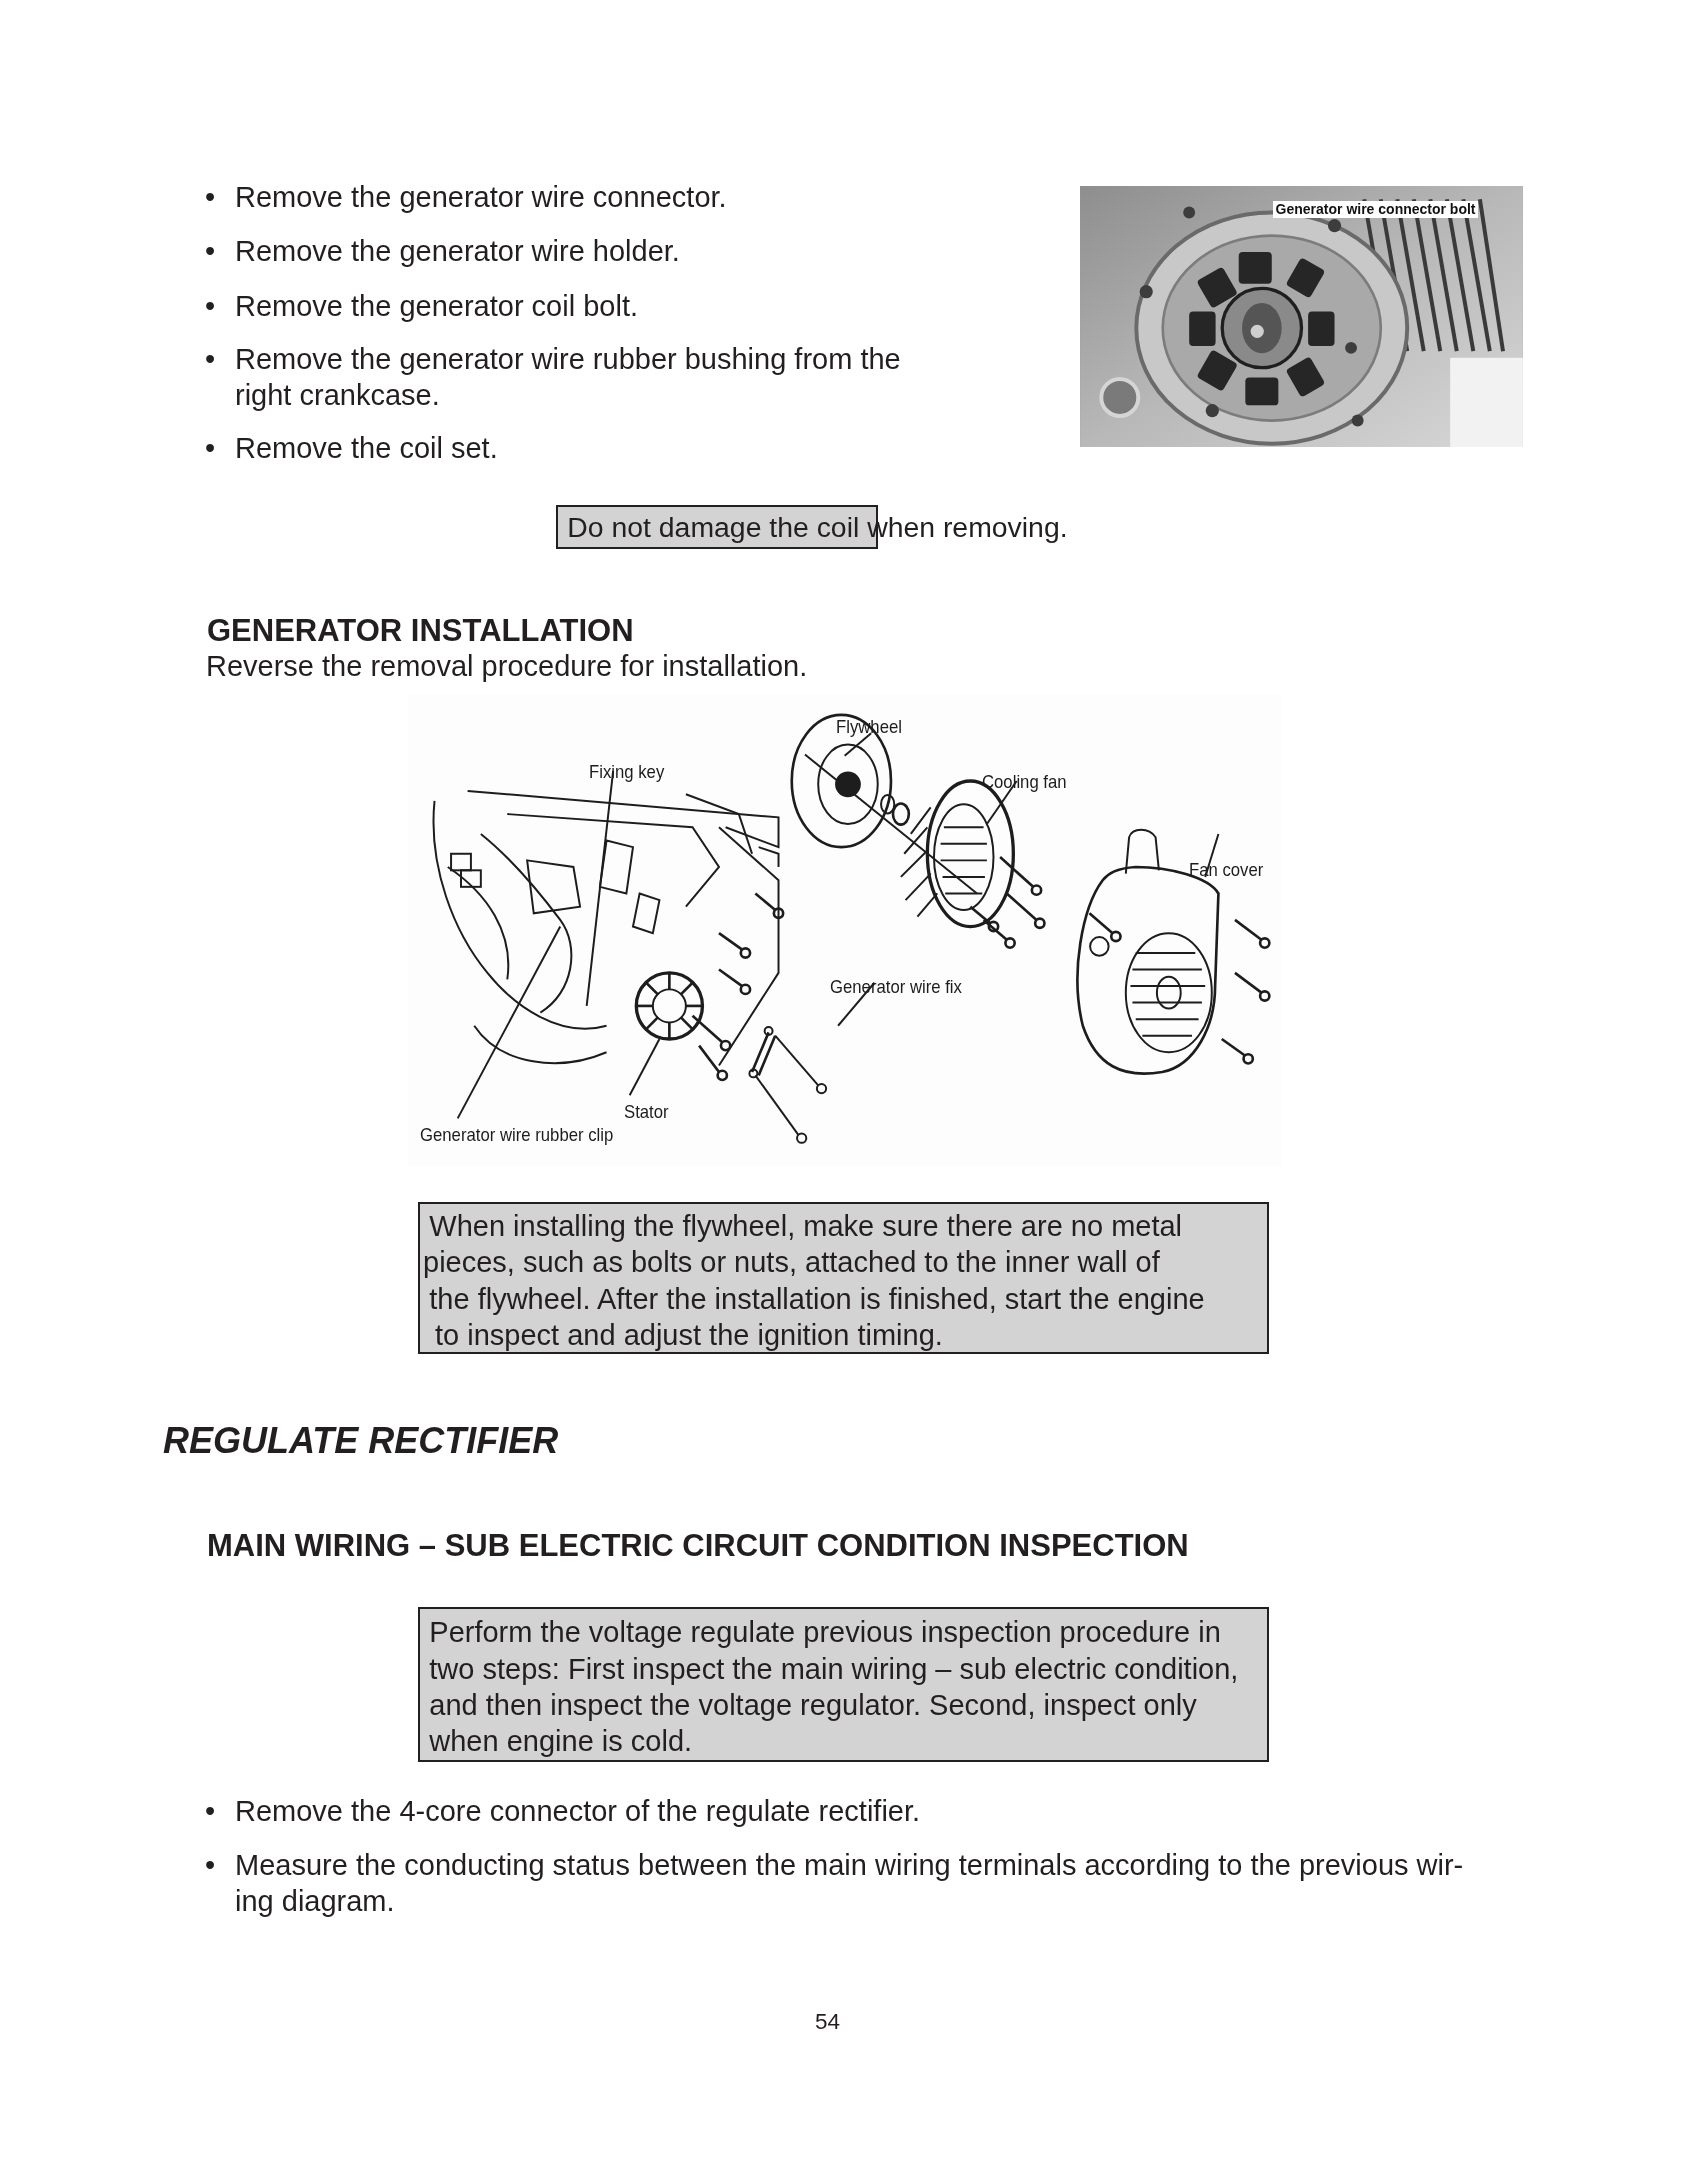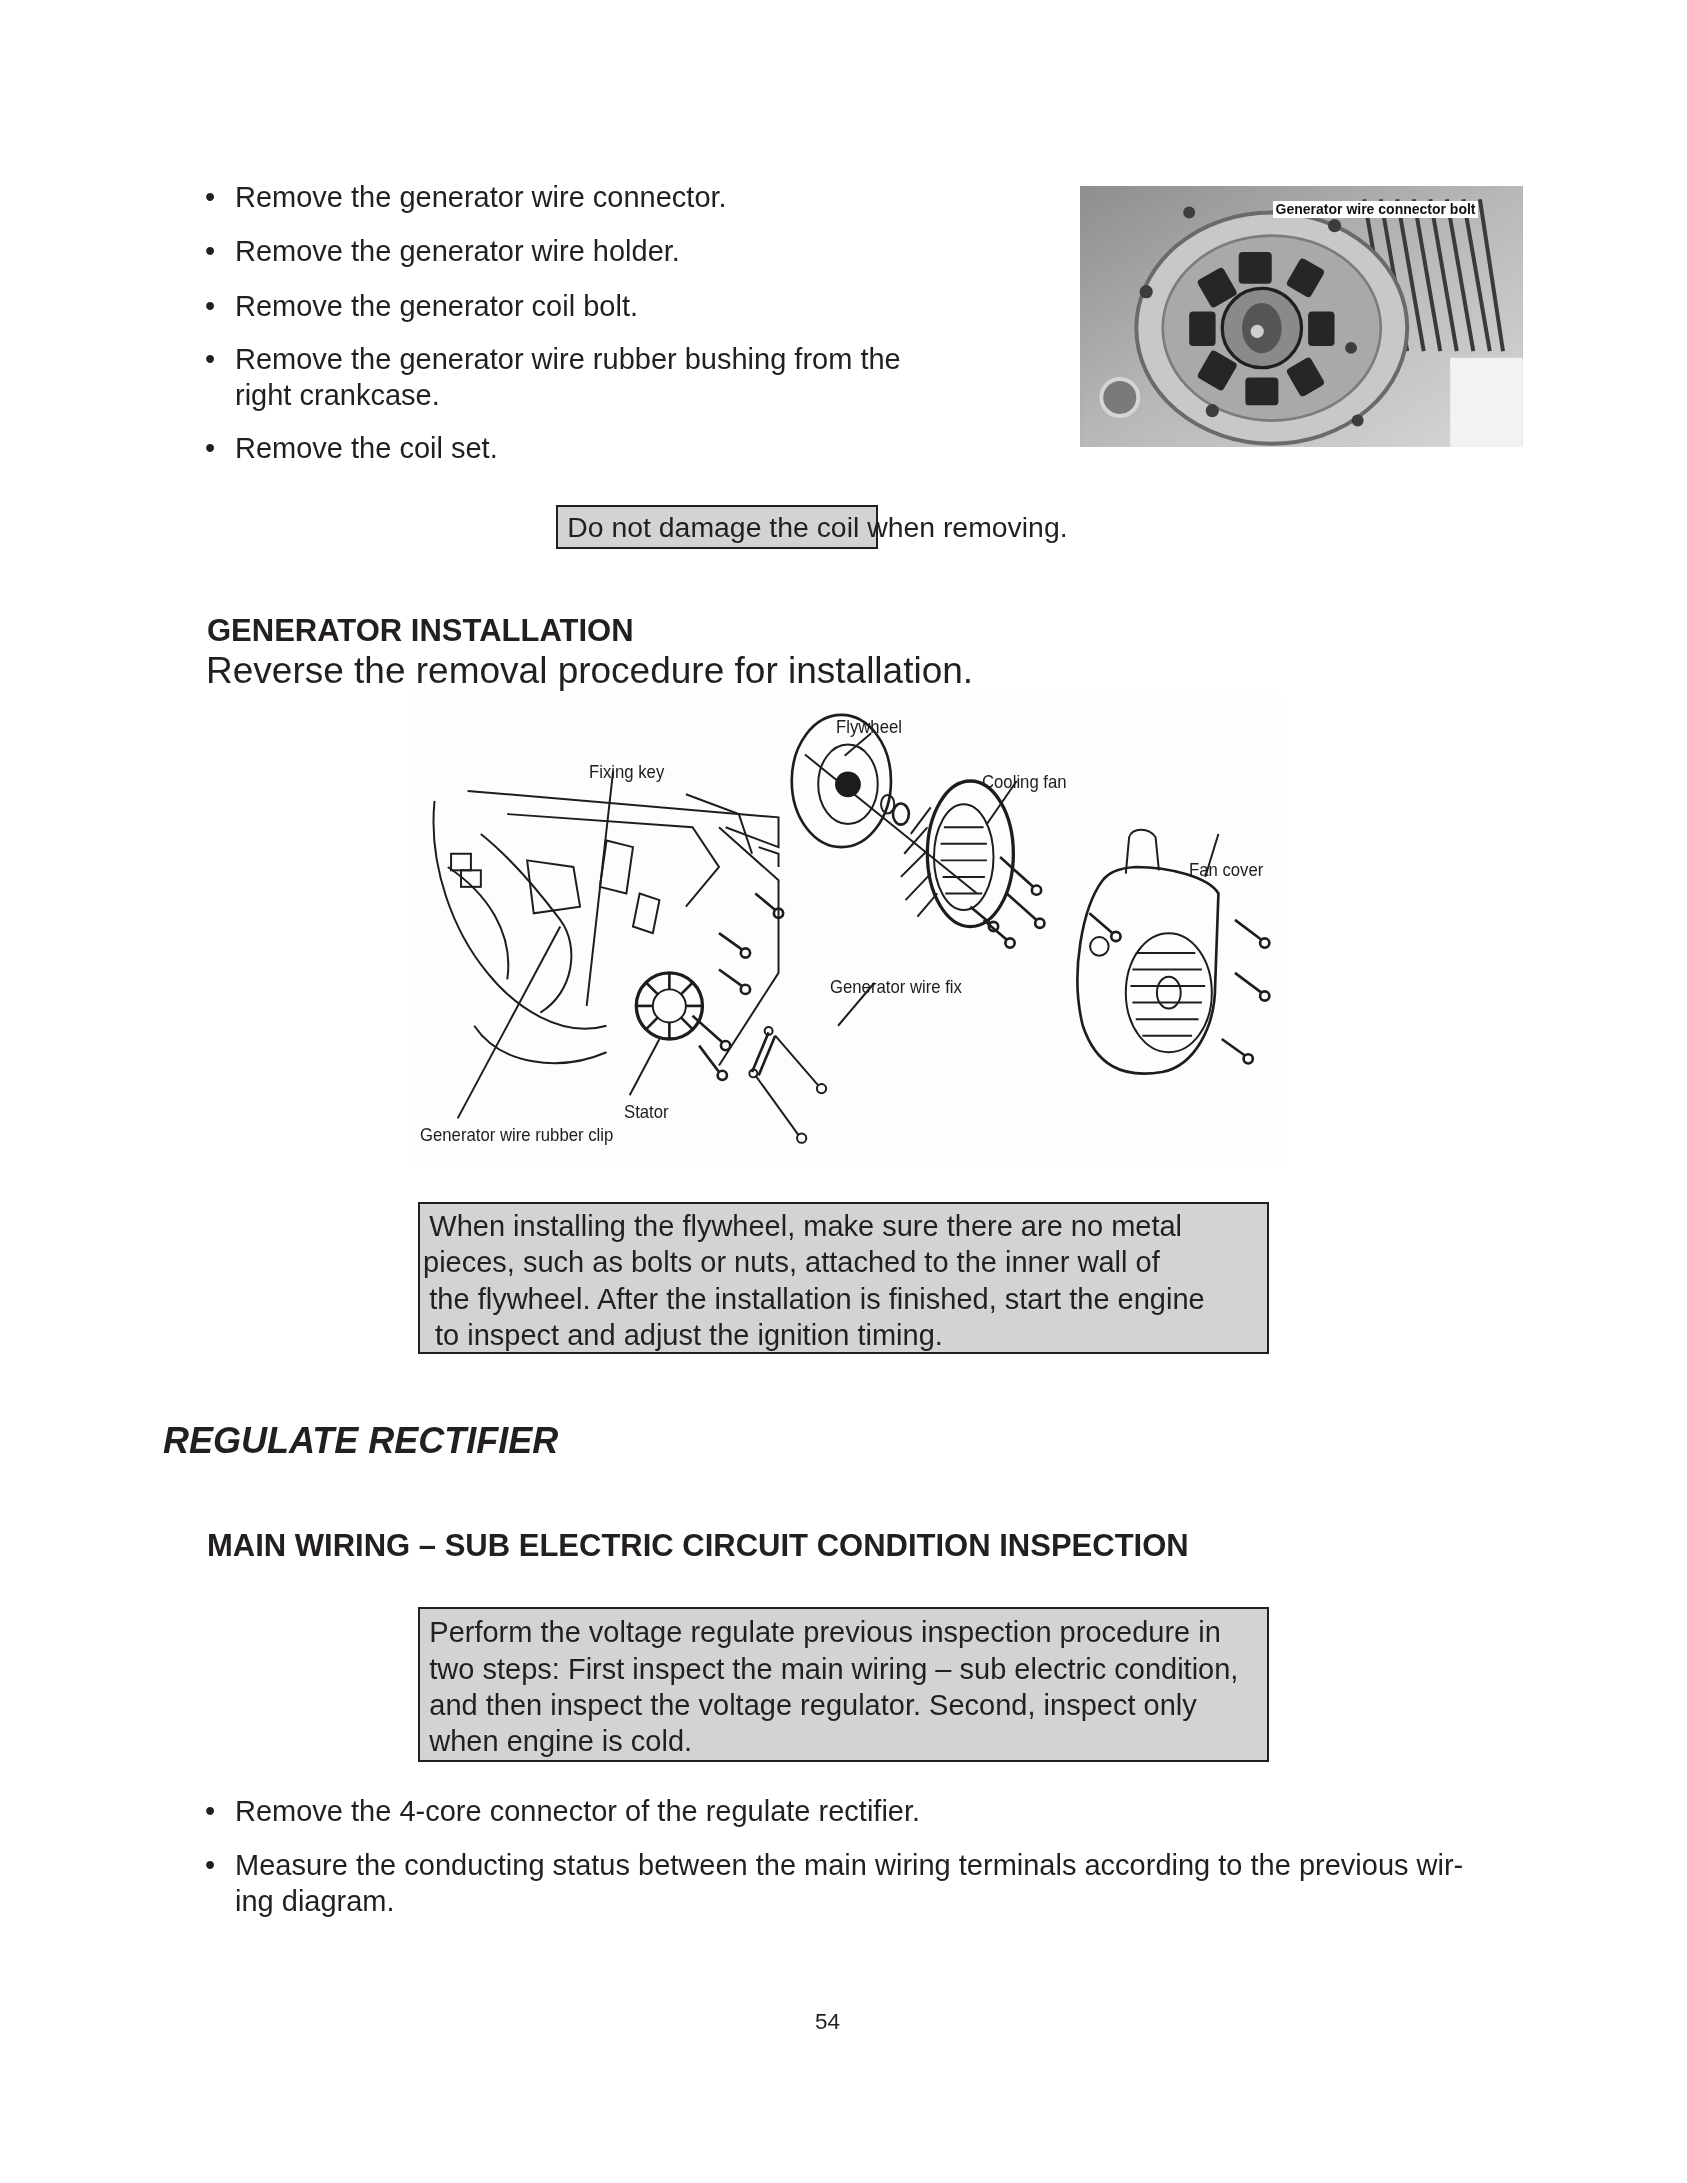--- a/index.html
+++ b/index.html
@@ -6,21 +6,21 @@
   body { width:1687px; height:2183px; position:relative; overflow:hidden;
          font-family:"Liberation Sans", sans-serif; color:#231f20; }
   .abs { position:absolute; }
   .bullet-text { font-size:29px; line-height:36px; white-space:nowrap; transform-origin:left top; }
   .bullet { position:absolute; left:0; }
   .btext { position:absolute; left:18px;margin-left:12px; }
   .note-box { position:absolute; background:#d4d3d4; border:2.6px solid #231f20; box-sizing:border-box; }
   .note-text { font-size:29px; line-height:36px; white-space:nowrap; }
   .h2 { font-weight:bold; font-size:31px; white-space:nowrap; }
   .h1 { font-weight:bold; font-style:italic; font-size:36px; white-space:nowrap; }
-  .body-text { font-size:37px; white-space:nowrap; }
+  .body-text { font-size:29px; white-space:nowrap; }
   .photo { position:absolute; overflow:hidden; background:#9b9b9b; }
   .photo-label { position:absolute; background:#ffffff; color:#111; font-weight:bold;
                  font-size:14px; line-height:17px; padding:0 2.6px; white-space:nowrap; }
   .diagram { position:absolute; background:#fdfdfd; }
   .diag-label { position:absolute; font-size:19px; color:#1d1d1d; white-space:nowrap;
                 transform:scaleX(0.88); transform-origin:left top; }
   .page-num { font-size:22.5px; }
 </style>
 </head>
 <body>

